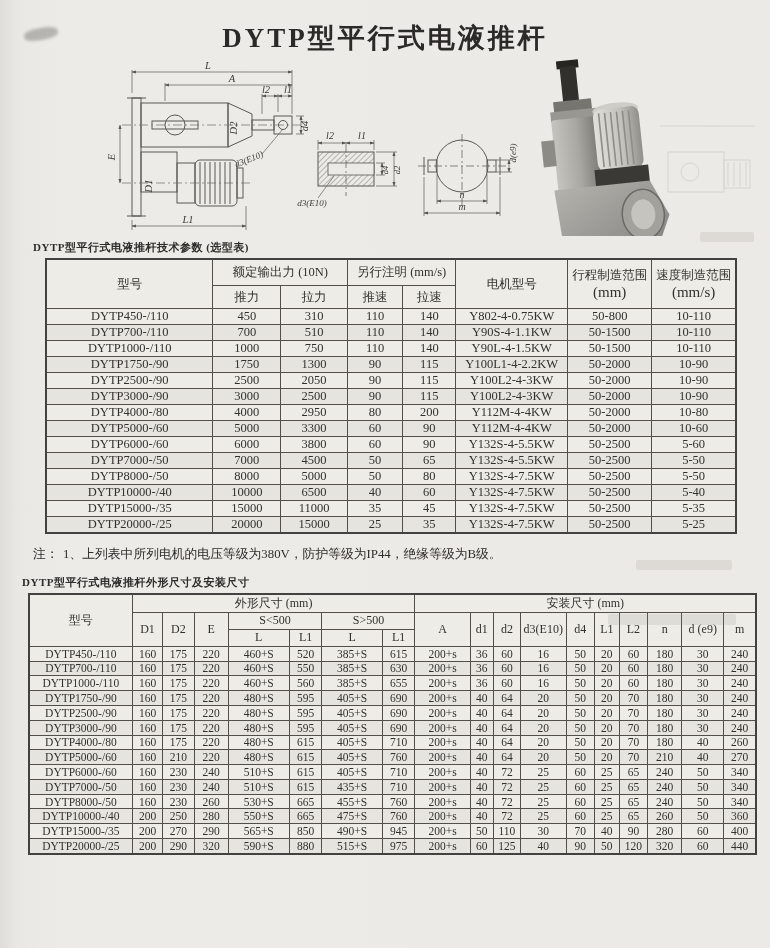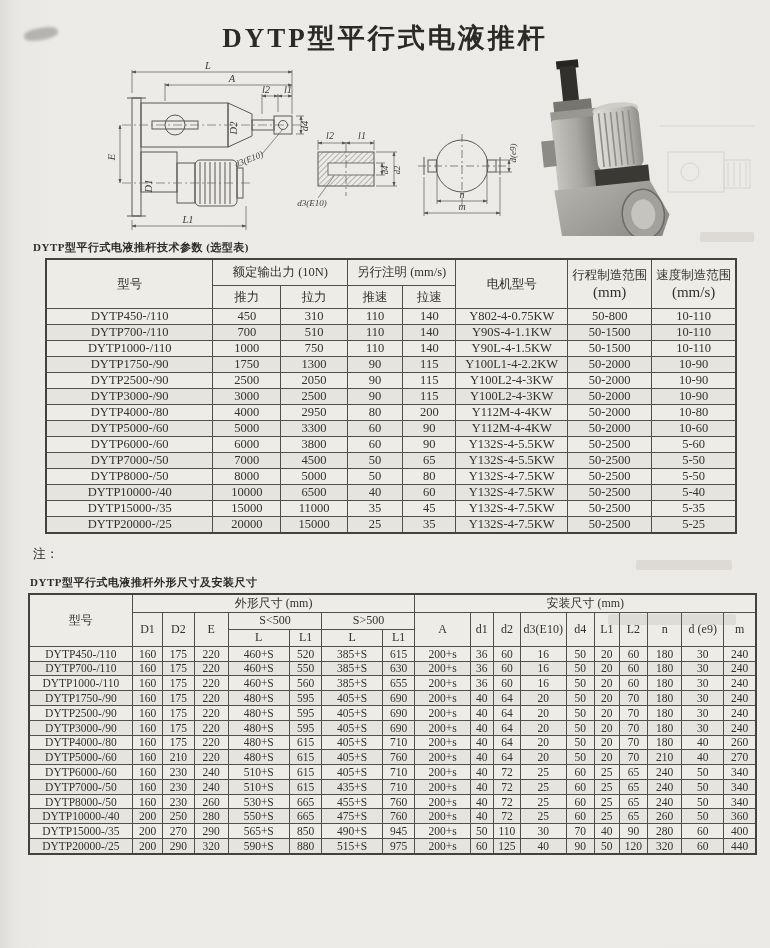--- a/index.html
+++ b/index.html
@@ -13,21 +13,21 @@
   .smudge{position:absolute;border-radius:40%;filter:blur(1.5px);pointer-events:none;}
   .ghostbar{position:absolute;background:rgba(140,138,130,.16);filter:blur(.7px);border-radius:2px;pointer-events:none;}
 
   .title{margin:0;padding-top:20px;text-align:center;font-size:27px;font-weight:bold;
          letter-spacing:3px;color:#2c2a28;}
 
   .figure{position:relative;width:770px;height:180px;}
   .figure svg{position:absolute;left:0;top:0;}
 
   .caption{font-size:11px;font-weight:bold;color:#2e2c2a;margin:4px 0 3px 33px;letter-spacing:.5px;}
-  .caption.c2{margin-left:30px;margin-top:10px;}
+  .caption.c2{margin-left:22px;margin-top:10px;}
 
   table{border-collapse:collapse;table-layout:fixed;background:#edece7;}
   .t1{width:692px;margin-left:45px;}
   .t2{width:729px;margin-left:28px;}
   th,td{border:1px solid #524f4b;text-align:center;vertical-align:middle;
         color:#33312e;overflow:hidden;white-space:nowrap;padding:0 1px;}
   table{border:2px solid #44423f;}
   .t1 th{font-size:12.5px;font-weight:normal;height:22px;}
   .t1 tr.h1 th{height:25px;}
   .t1 td{font-size:12.5px;height:15px;}
@@ -408,20 +408,21 @@
           <td>Y132S-4-7.5KW</td>
           <td>50-2500</td>
           <td>5-25</td>
         </tr>
       </tbody>
   </table>
 
   <div class="notes">
     <span class="notes-prefix">注：</span>
     <div class="notes-list">
+        <div class="note-line">1、上列表中所列电机的电压等级为380V，防护等级为IP44，绝缘等级为B级。</div>
       </div>
   </div>
 
   <div class="caption c2">DYTP型平行式电液推杆外形尺寸及安装尺寸</div>
 
   <table class="t2">
     <colgroup>
       <col style="width:14.2%">
         <col style="width:4.2%">
         <col style="width:4.3%">

